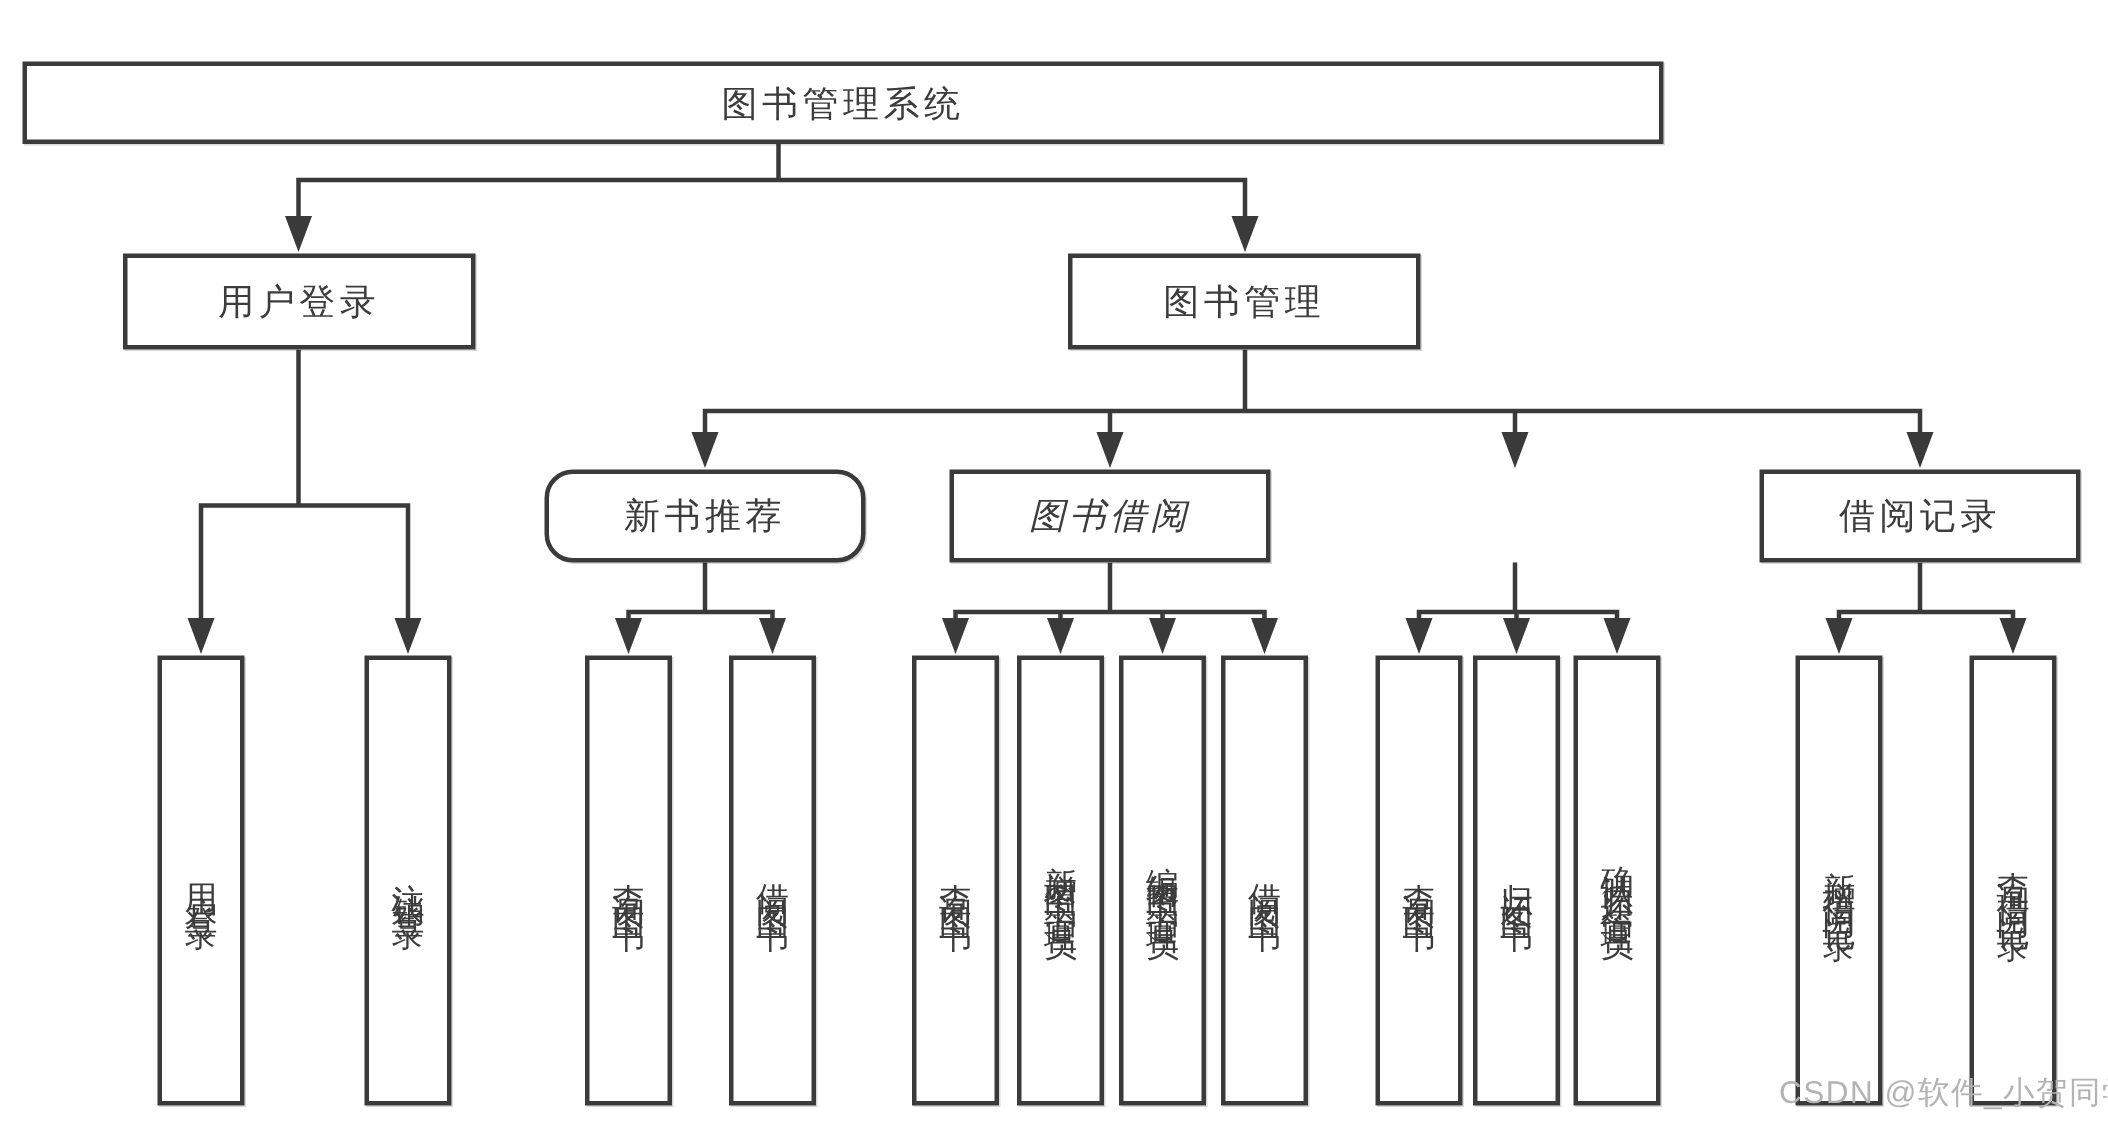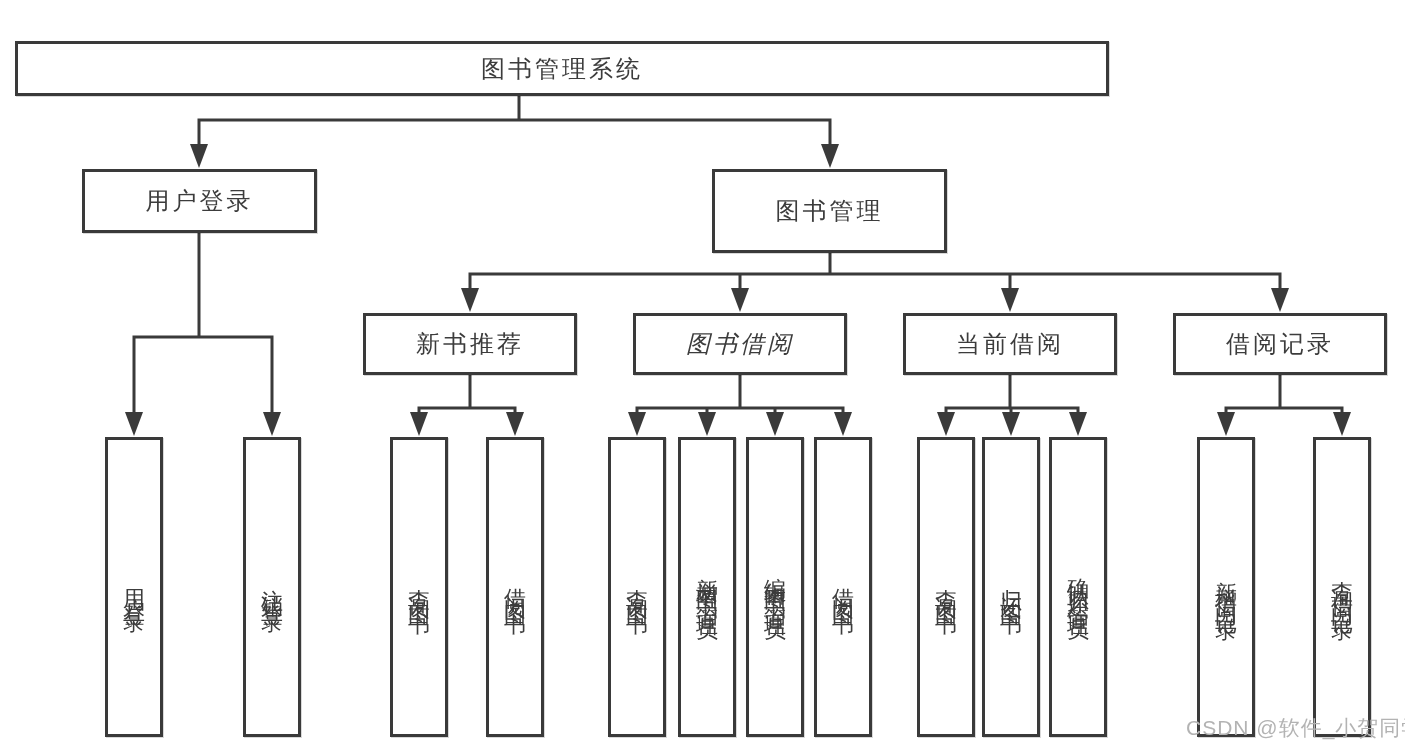--- a/index.html
+++ b/index.html
@@ -76,25 +76,24 @@
       <polygon points="1002,412 1020,412 1011,436"></polygon>
       <polygon points="1069,412 1087,412 1078,436"></polygon>
       <polygon points="1217,412 1235,412 1226,436"></polygon>
       <polygon points="1333,412 1351,412 1342,436"></polygon>
     </g>
   </svg>
 
   <div class="node hnode" style="left:15px; top:13px; width:1094px; height:55px;margin-top:28px;">图书管理系统</div>
 
   <div class="node hnode" style="left:82px; top:169px; width:235px; height:64px;">用户登录</div>
-  <div class="node hnode" style="left:712px; top:169px; width:235px; height:84px;">图书管理</div>
+  <div class="node hnode" style="left:712px; top:169px; width:235px; height:64px;">图书管理</div>
 
-  <div class="node hnode" style="left:363px; top:313px; width:214px; height:62px;">新书推荐</div>
+  <div class="node hnode" style="left:363px; top:313px; width:214px; height:62px;border-radius:19px;">新书推荐</div>
   <div class="node hnode" style="left:633px; top:313px; width:214px; height:62px;font-style:italic;">图书借阅</div>
-  <div class="node hnode" style="left:903px; top:313px; width:214px; height:62px;">当前借阅</div>
   <div class="node hnode" style="left:1173px; top:313px; width:214px; height:62px;">借阅记录</div>
 
   <div class="node vnode" style="left:105px;">用户登录</div>
   <div class="node vnode" style="left:243px;">注销登录</div>
 
   <div class="node vnode" style="left:390px;">查询图书</div>
   <div class="node vnode" style="left:486px;">借阅图书</div>
 
   <div class="node vnode" style="left:608px;">查询图书</div>
   <div class="node vnode" style="left:678px; letter-spacing:6px;">新增图书（管理员）</div>

